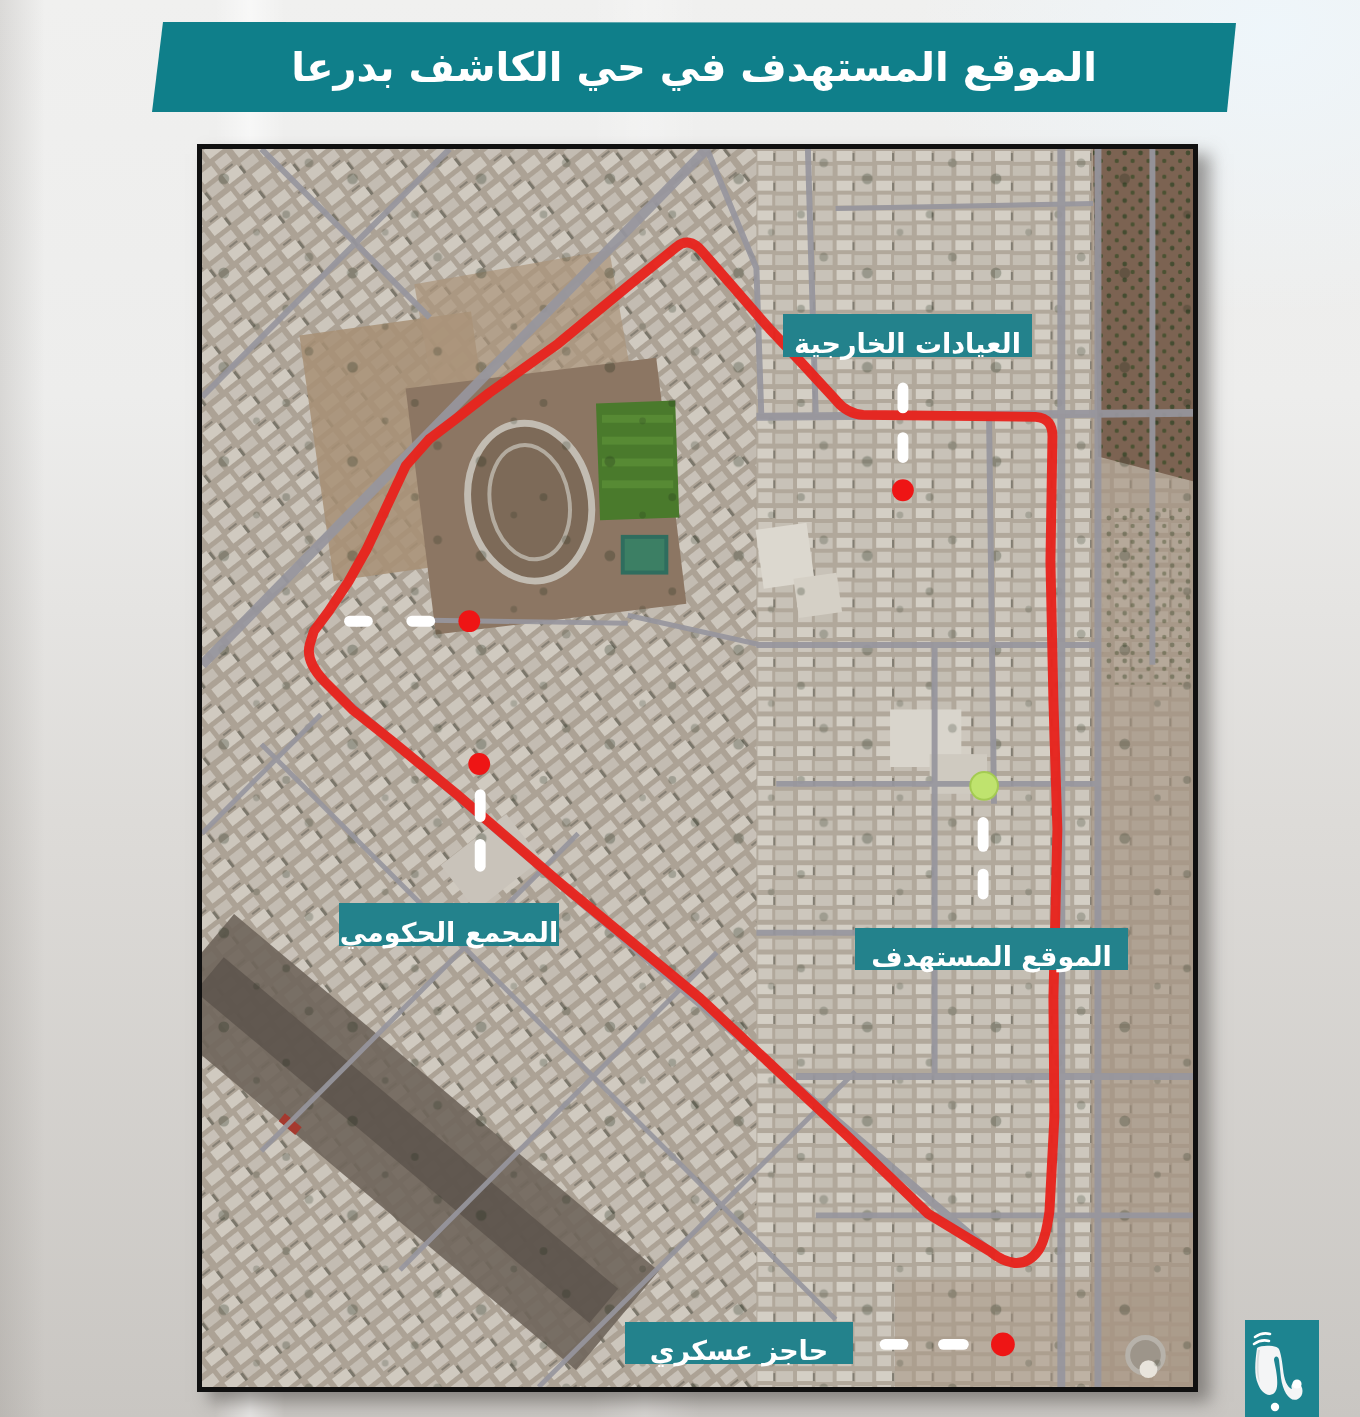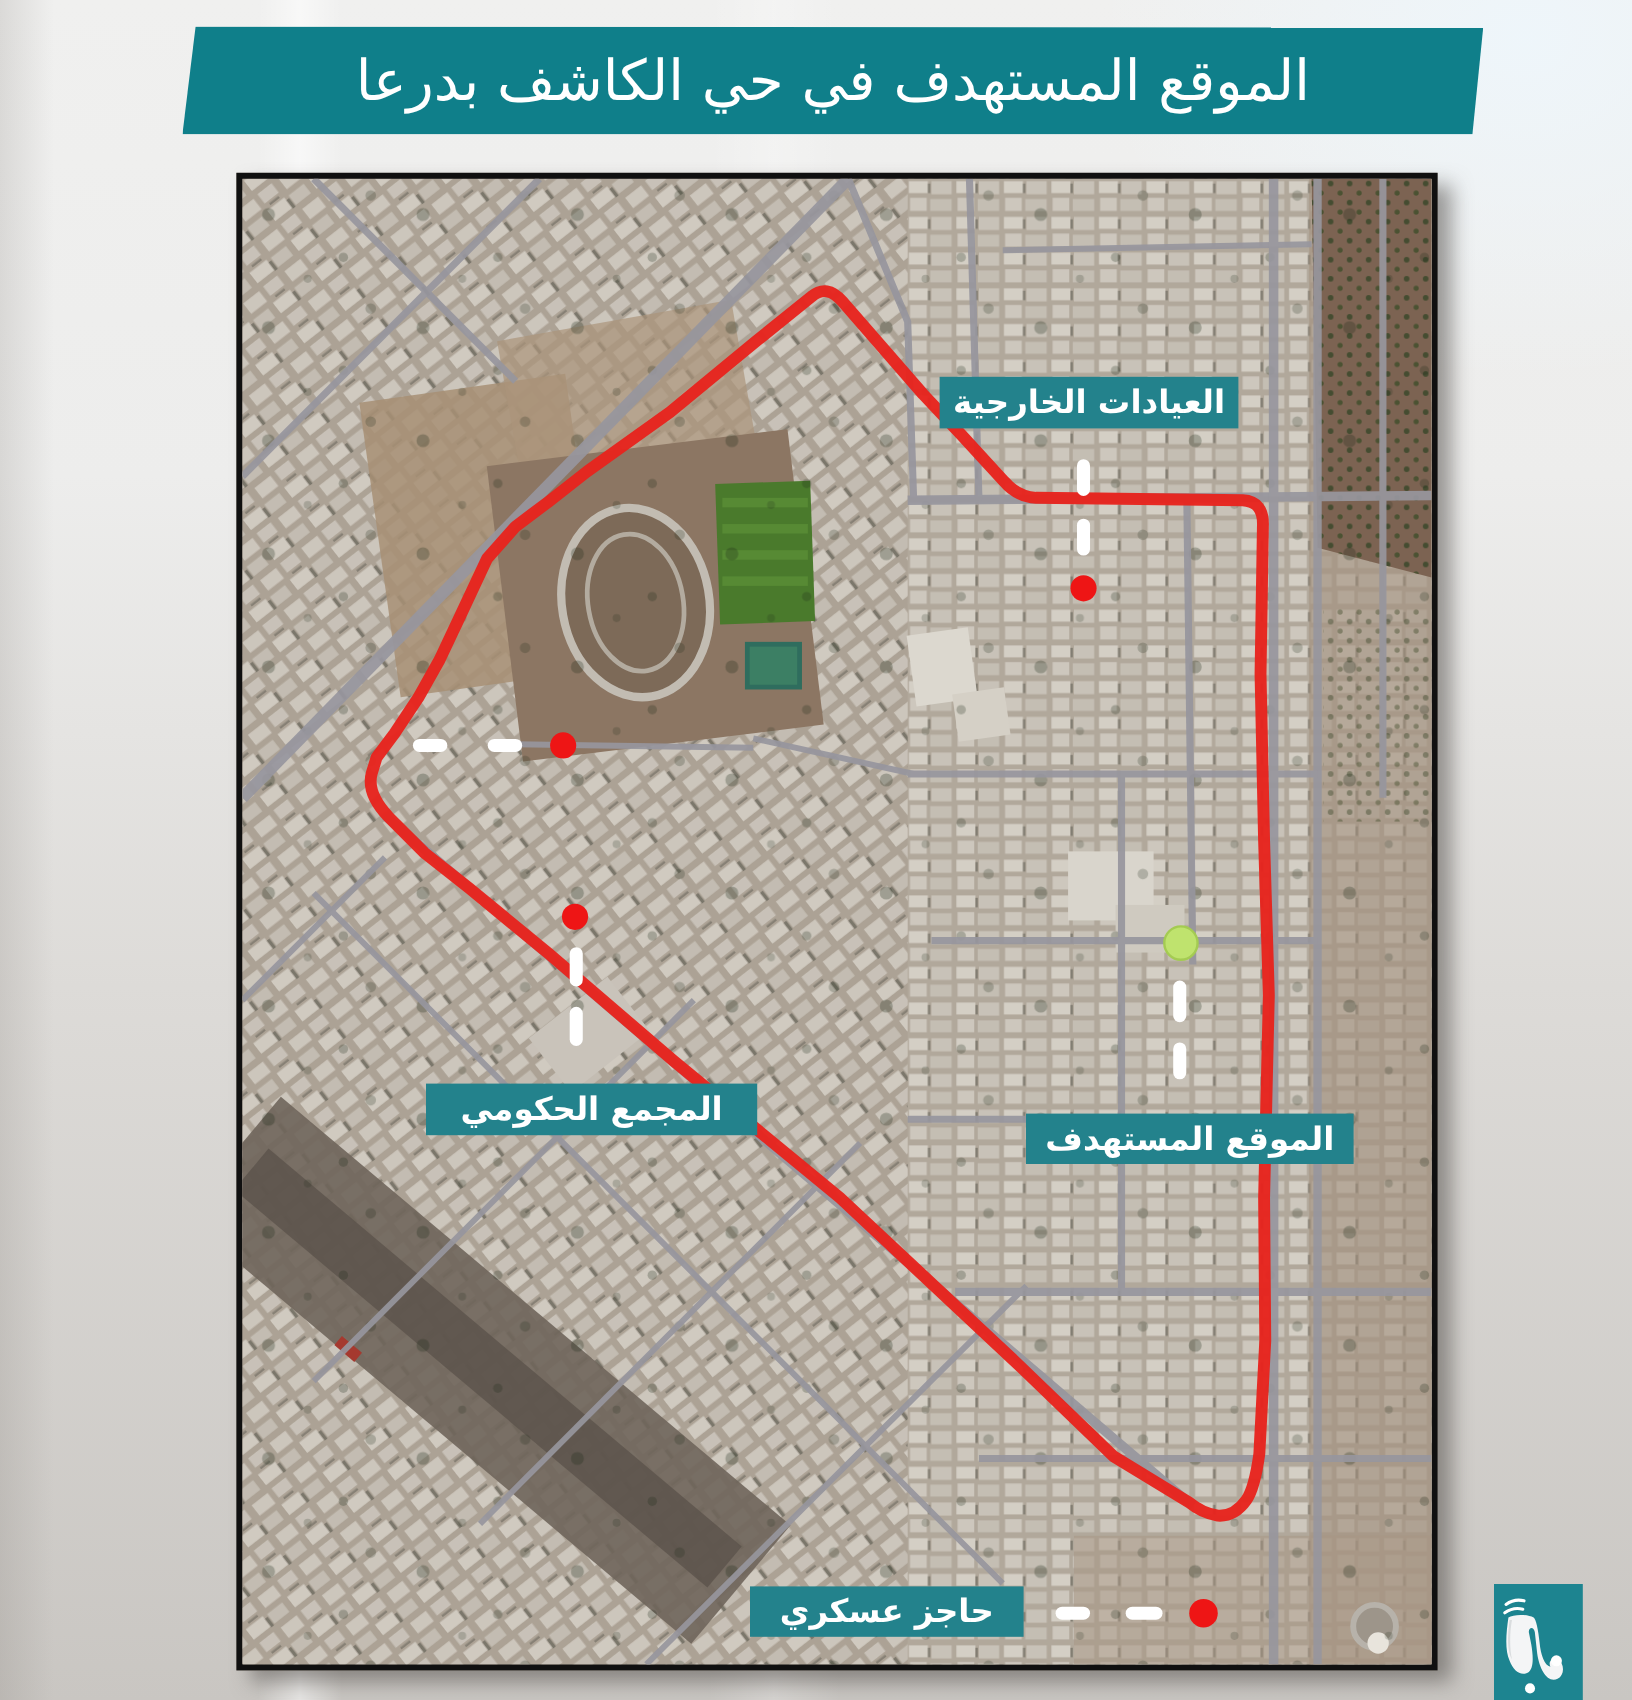--- a/index.html
+++ b/index.html
@@ -15,39 +15,39 @@
     background:linear-gradient(90deg,rgba(255,255,255,0),rgba(255,255,255,.6),rgba(255,255,255,0));}
   .streak-c{left:0; width:45px;
     background:linear-gradient(90deg,rgba(120,114,108,.18),rgba(120,114,108,0));}
   .bg-glow{position:absolute; right:0; top:0; width:450px; height:320px; pointer-events:none;
     background:radial-gradient(ellipse at 80% 10%, rgba(238,246,251,.95), rgba(238,246,251,0) 70%);}
   .title-banner{
     position:absolute; left:152px; top:22px; width:1084px; height:90px;
     background:#0f7f8a;
     clip-path:polygon(11px 0, 100% 1px, calc(100% - 9px) 100%, 0 100%);
     display:flex; align-items:center; justify-content:center;
-    color:#ffffff; font-size:47px; font-weight:normal; direction:rtl;
+    color:#ffffff; font-size:40px; font-weight:bold; direction:rtl;
     letter-spacing:0;
   }
   .map-frame{
     position:absolute; left:197px; top:144px; width:1001px; height:1248px;
     border:5px solid #101010; box-sizing:border-box;
     box-shadow:12px 10px 16px rgba(80,76,72,.55);
     background:#aca295;
   }
   .map-frame svg{display:block; width:100%; height:100%;}
   .callout-label{
     position:absolute; background:#23828c; color:#fff;
-    display:flex; align-items:center; justify-content:center;
+    display:flex; align-items:flex-end; justify-content:center;
     font-weight:bold; direction:rtl; font-size:27px; line-height:1;
     white-space:nowrap;
   }
   .cl-clinics{left:783px; top:314px; width:249px; height:43px;}
   .cl-security{left:36px;  top:596px; width:277px; height:50px; font-size:28px;}
-  .cl-gov{left:355px; top:903px; width:276px; height:43px;}
+  .cl-gov{left:339px; top:903px; width:220px; height:43px;}
   .cl-target{left:855px; top:928px; width:273px; height:42px;}
   .cl-checkpoint{left:625px; top:1322px; width:228px; height:42px;}
   .logo-box{
     position:absolute; left:1245px; top:1320px; width:74px; height:97px;
     background:#1d8490;
   }
   .logo-box svg{display:block; width:100%; height:100%;}
 </style>
 </head>
 <body>

